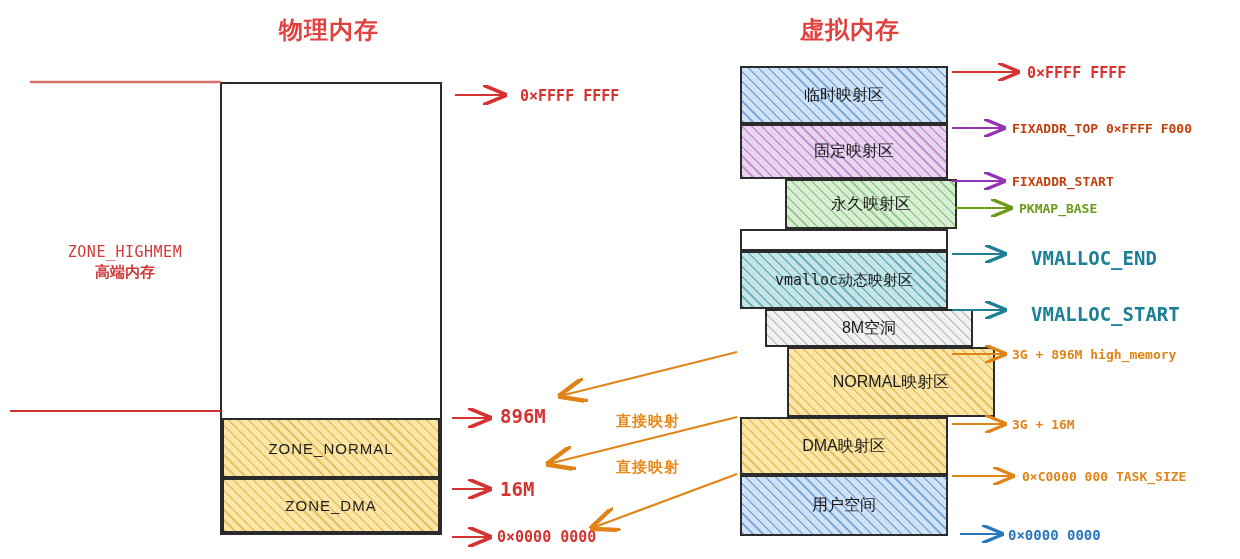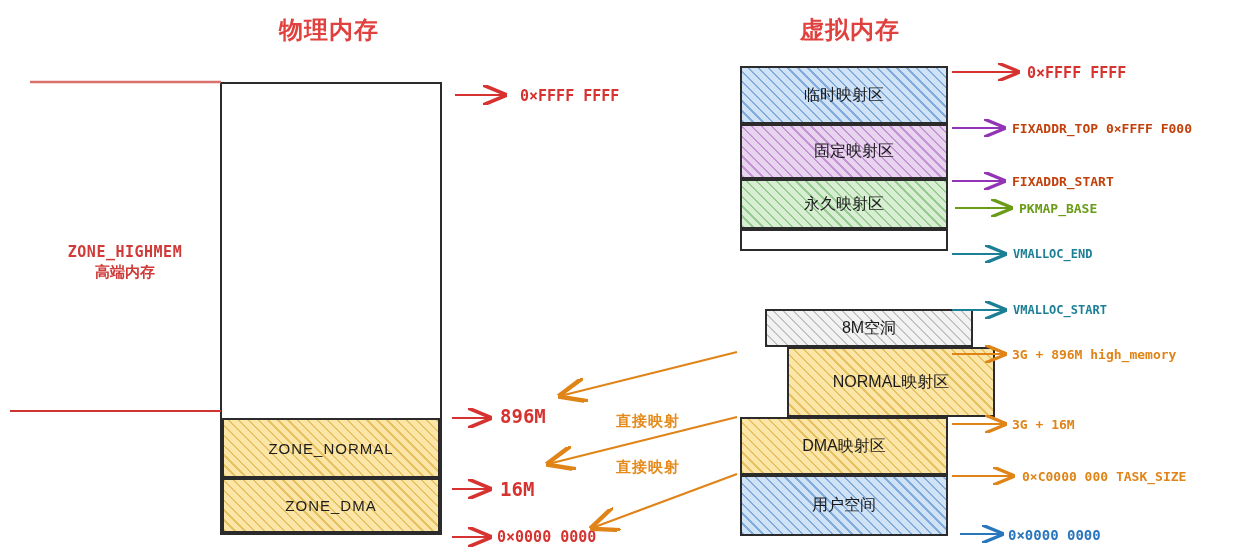--- a/index.html
+++ b/index.html
@@ -84,33 +84,33 @@
   
   .lbl{
     position:absolute;
     white-space:nowrap;
     font-family:"DejaVu Sans Mono","Liberation Mono",monospace;
     font-weight:700;
   }
   .lbl-red{color:#d6322f;font-size:15px;}
   .lbl-purple{color:#c2410c;font-size:13px;}
   .lbl-green{color:#6a9c18;font-size:13px;}
-  .lbl-teal{color:#1b7f96;font-size:12px;}
+  .lbl-teal{color:#1b7f96;font-size:19px;margin-left:18px;}
   .lbl-orange{color:#e08418;font-size:13px;}
   .lbl-blue{color:#2a76bd;font-size:14px;}
   .lbl-bigred{color:#d6322f;font-size:19px;font-weight:700;}
 
   .zonelbl{
     position:absolute;
     text-align:center;
     color:#cf3b39;
     line-height:1.35;
     white-space:nowrap;
   }
-  .zonelbl .en{font-family:"DejaVu Sans Mono","Liberation Mono",monospace;font-size:15px;font-weight:700;letter-spacing:.5px;}
+  .zonelbl .en{font-family:"DejaVu Sans Mono","Liberation Mono",monospace;font-size:15px;font-weight:400;letter-spacing:.5px;}
   .zonelbl .cn{font-size:15px;font-weight:700;}
 
   .maplbl{
     position:absolute;
     color:#e58a1b;
     font-size:15px;
     font-weight:700;
     white-space:nowrap;
     letter-spacing:1px;
   }
@@ -142,25 +142,28 @@
   <div class="lbl lbl-bigred" style="left:500px;top:405px;">896M</div>
   <div class="lbl lbl-bigred" style="left:500px;top:478px;">16M</div>
   <div class="lbl lbl-red" style="left:497px;top:528px;">0×0000 0000</div>
 
   <div class="vblock hatch-blue" style="top:66px;width:208px;height:58px;">
     <span>临时映射区</span>
   </div>
   <div class="vblock hatch-purple" style="top:124px;width:208px;height:55px;">
     <span>固定映射区</span>
   </div>
-  <div class="vblock hatch-green" style="top:179px;width:208px;height:50px;">
+  <div class="vblock hatch-green" style="top:179px;width:172px;height:50px;margin-left:45px;">
     <span>永久映射区</span>
   </div>
   <div class="vblock plain-white" style="top:229px;width:208px;height:22px;">
     <span></span>
+  </div>
+  <div class="vblock hatch-teal mono" style="top:251px;width:208px;height:58px;">
+    <span>vmalloc动态映射区</span>
   </div>
   <div class="vblock hatch-gray" style="top:309px;width:208px;height:38px;margin-left:25px;">
     <span>8M空洞</span>
   </div>
   <div class="vblock hatch-yellow" style="top:347px;width:208px;height:70px;margin-left:47px;">
     <span>NORMAL映射区</span>
   </div>
   <div class="vblock hatch-yellow" style="top:417px;width:208px;height:58px;">
     <span>DMA映射区</span>
   </div>

